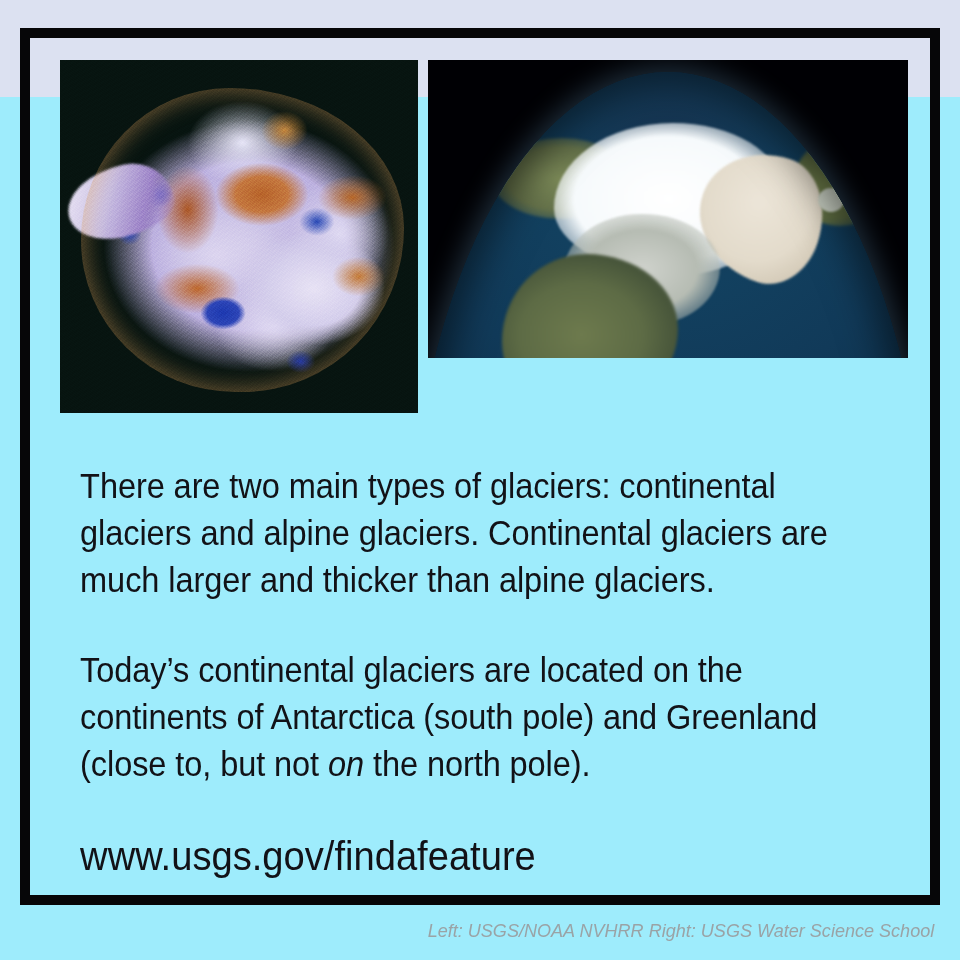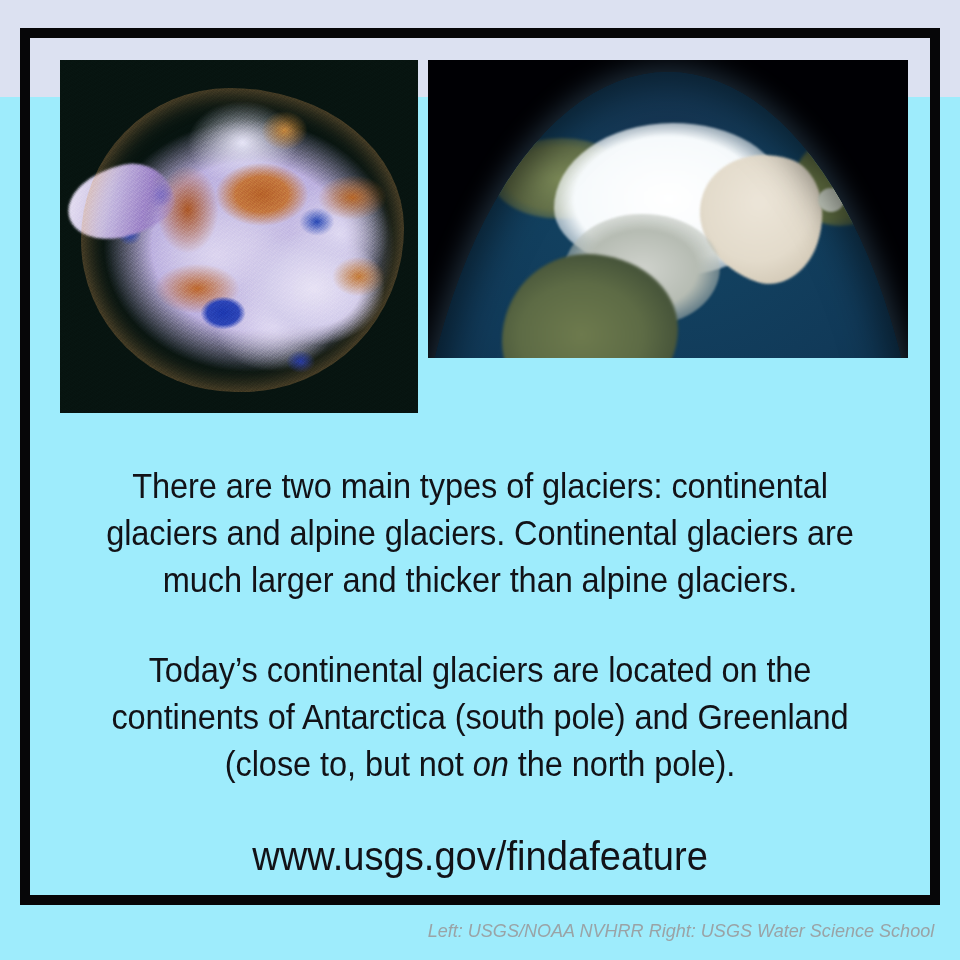--- a/index.html
+++ b/index.html
@@ -231,21 +231,21 @@
     border-radius: 50%;
     box-shadow: inset 0 0 40px 10px rgba(0,0,0,0.55);
   }
 
   
   .text-block {
     position: absolute;
     left: 50px;
     top: 462px;
     width: 860px;
-    text-align: center;
+    text-align: left;
     color: #121217;
     font-family: "Liberation Sans Narrow", "Liberation Sans", sans-serif;
     font-stretch: condensed;
   }
   .para {
     font-size: 35px;
     line-height: 47px;
     letter-spacing: -0.1px;
     transform: scaleX(0.93);
     transform-origin: center top;

